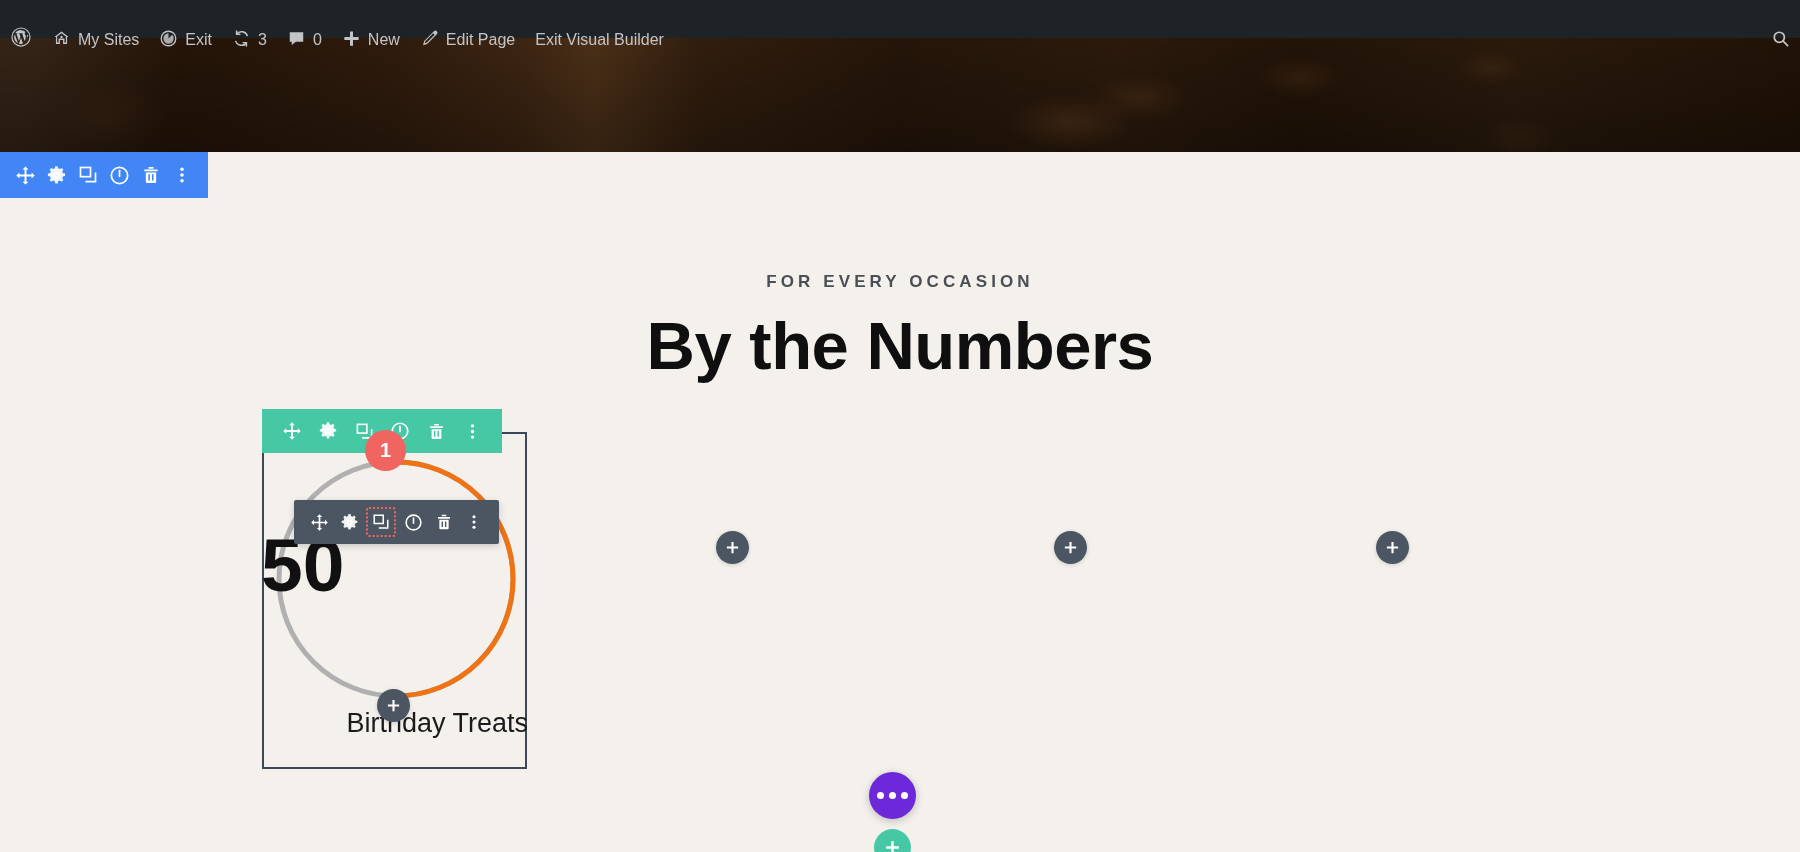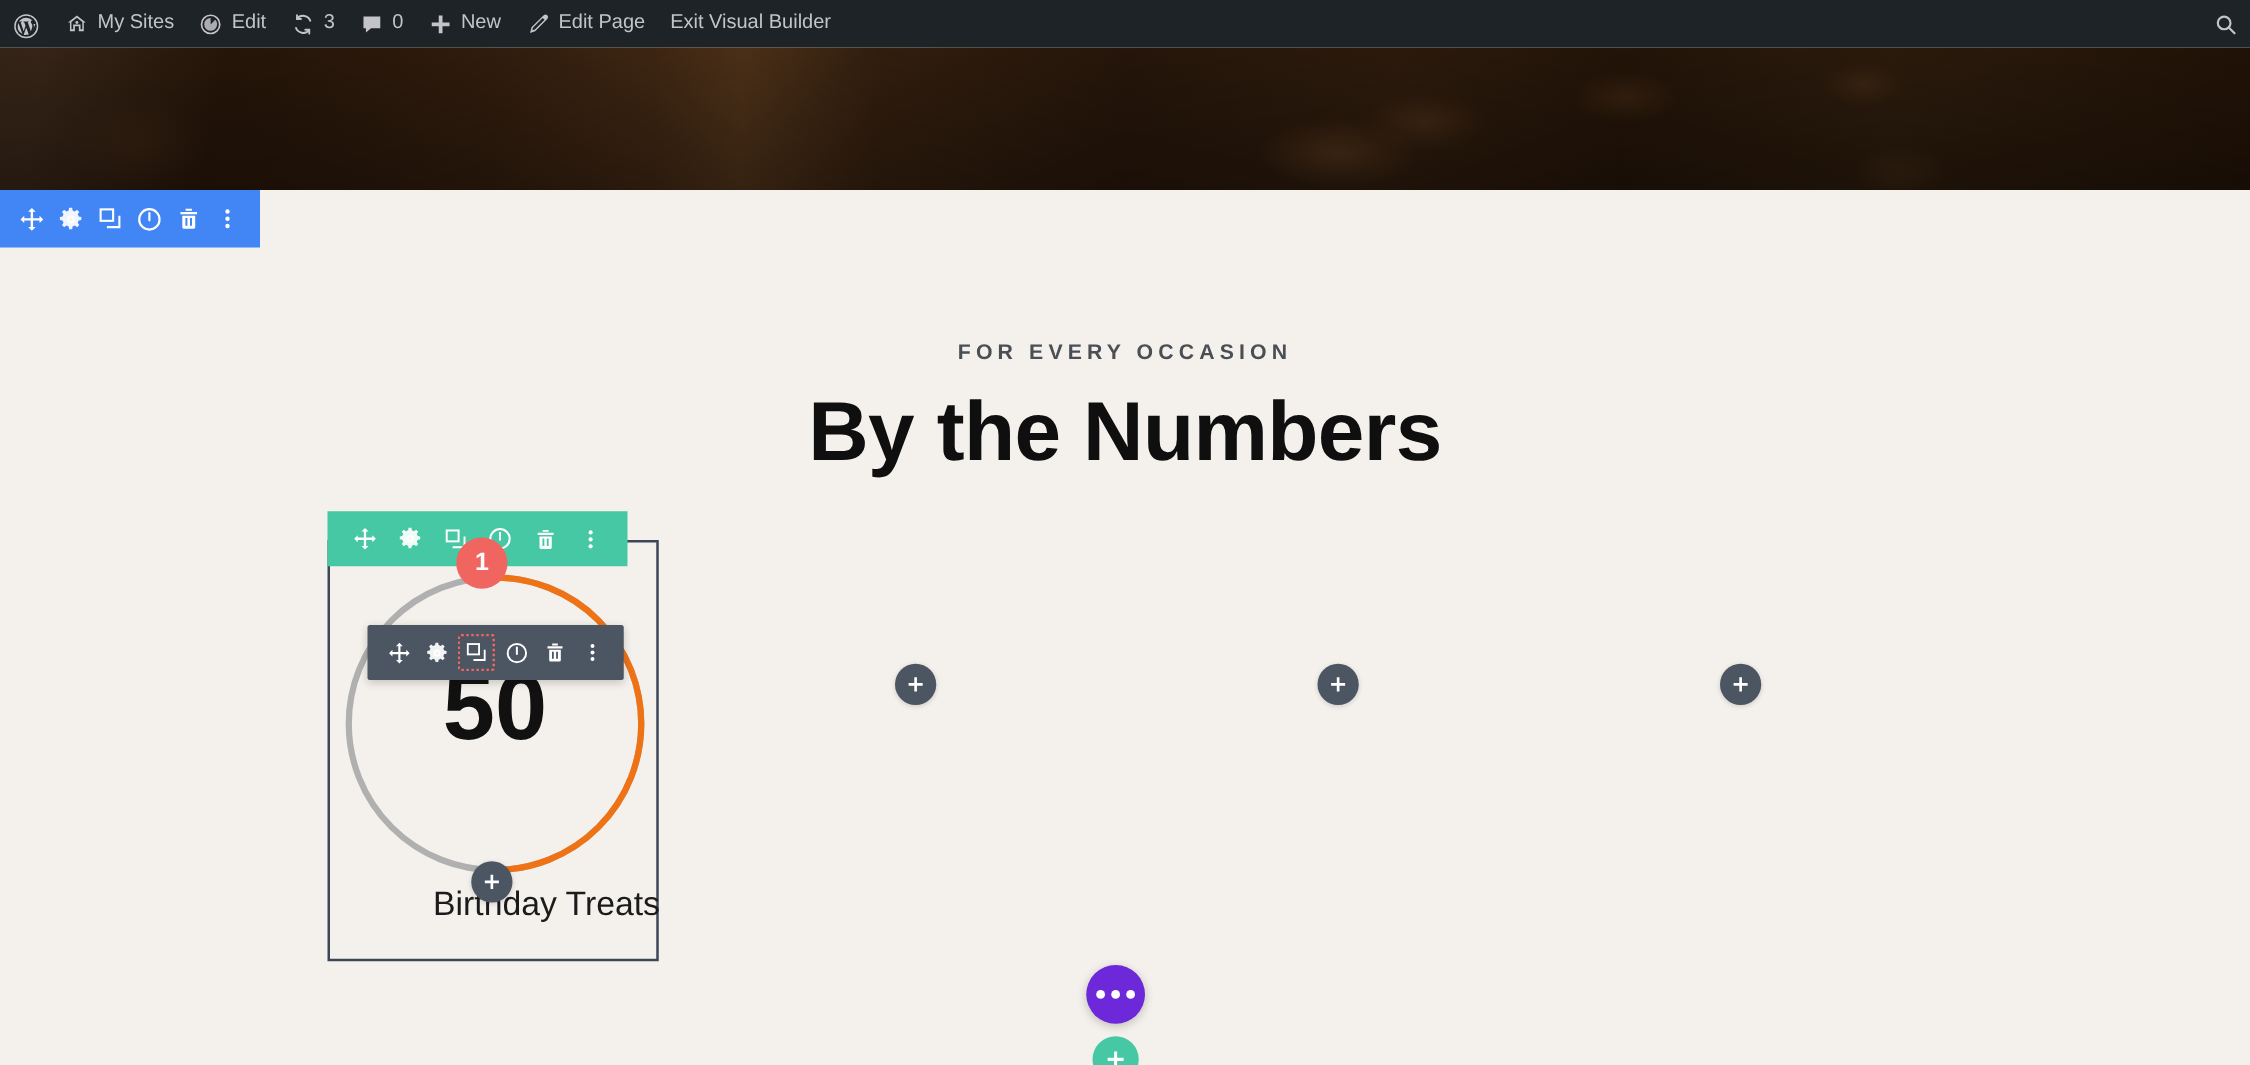--- a/index.html
+++ b/index.html
@@ -14,21 +14,21 @@
   #admin-bar {
     position: absolute; top: 0; left: 0;
     width: 1800px; height: 38px;
     background: #1d2327;
     display: flex; align-items: center;
     color: #c3c4c7;
     font-size: 16px;
     z-index: 200;
   }
   .ab-item {
-    display: flex; align-items: flex-start; gap: 7px;
+    display: flex; align-items: flex-end; gap: 7px;
     height: 38px; padding: 0 10px;
     color: #c3c4c7; cursor: pointer; white-space: nowrap; margin-top: 20px;
   }
   .ab-label { font-size: 16px; line-height: 1; }
   .ab-right { margin-left: auto; display: flex; align-items: center; }
   .ab-ico { display: inline-flex; align-items: center; justify-content: center; }
   .ab-ico svg { display: block; }
   .avatar {
     width: 20px; height: 20px; margin-left: 9px;
     border-radius: 1px;
@@ -129,21 +129,21 @@
   }
 
   
   #circle-wrap {
     position: absolute; top: 52px; left: 261px;
     width: 270px; height: 270px;
   }
   #circle-wrap svg { display: block; }
   #counter-num {
     position: absolute; top: 84px; left: 0; width: 270px;
-    text-align: center;
+    text-align: left;
     font-size: 75px; font-weight: 700; color: #111;
     line-height: 1;
   }
   #counter-label {
     position: absolute; top: 316px; left: 262px; width: 266px;
     text-align: right;
     font-size: 27px; color: #1b1b1c;
   }
 
   
@@ -219,21 +219,21 @@
     <span class="ab-label">My Sites</span>
   </div>
 
   <div class="ab-item">
     <span class="ab-ico">
       <svg width="19" height="19" viewBox="0 0 24 24">
         <circle cx="12" cy="12" r="9.2" fill="none" stroke="#c3c4c7" stroke-width="1.7"></circle>
         <path d="M12 12 16.6 7.4A6.5 6.5 0 0 1 12 18.5 6.5 6.5 0 0 1 12 5.5" fill="#c3c4c7" opacity=".85"></path>
       </svg>
     </span>
-    <span class="ab-label">Edit</span>
+    <span class="ab-label">Exit</span>
   </div>
 
   <div class="ab-item">
     <span class="ab-ico">
       <svg width="19" height="19" viewBox="0 0 24 24" fill="none" stroke="#c3c4c7" stroke-width="1.9">
         <path d="M19.5 9A8 8 0 0 0 5.6 6.4"></path>
           <path d="M4.5 15A8 8 0 0 0 18.4 17.6"></path>
         <path d="M5.8 2.6v4h4" stroke-linecap="round"></path>
           <path d="M18.2 21.4v-4h-4" stroke-linecap="round"></path>
       </svg>

